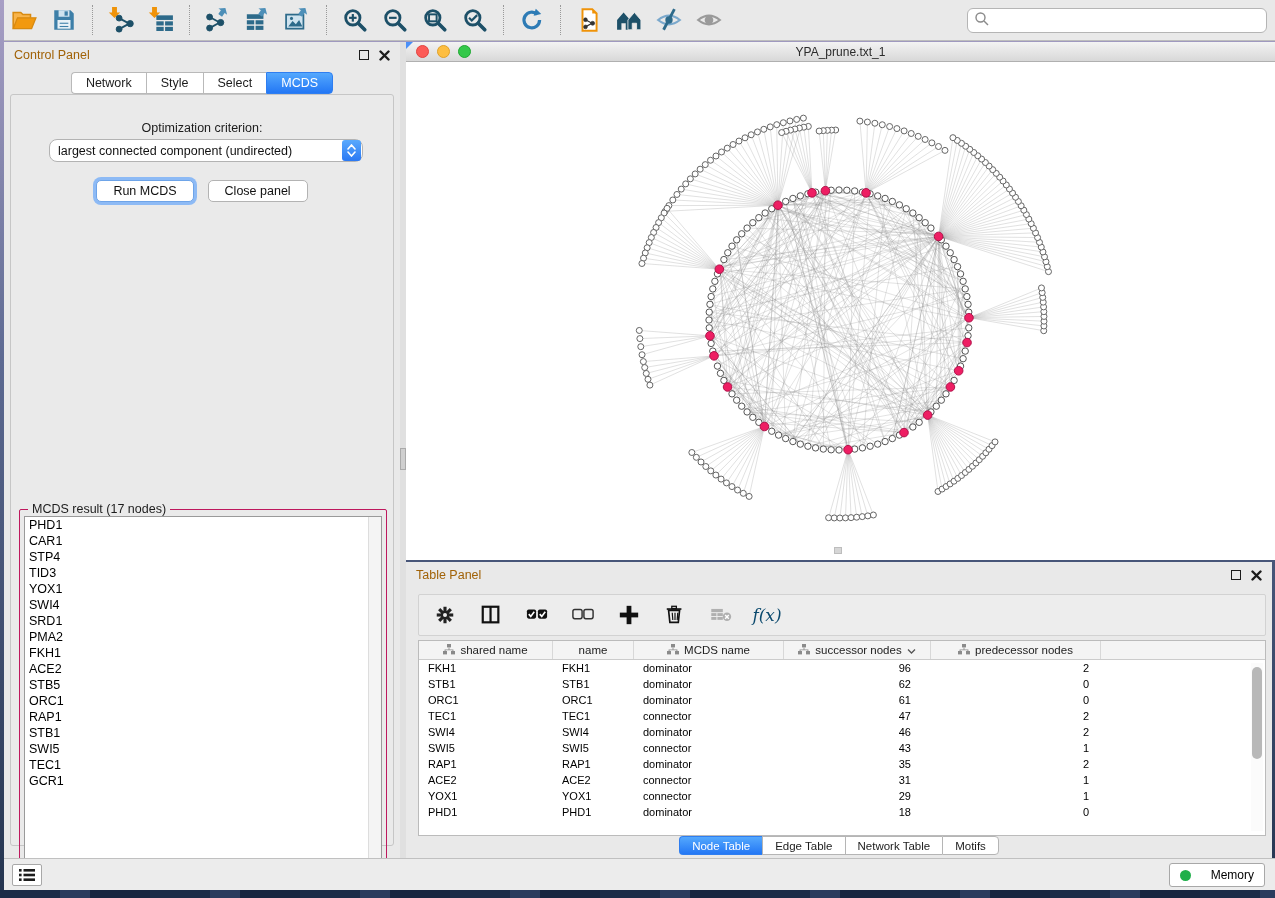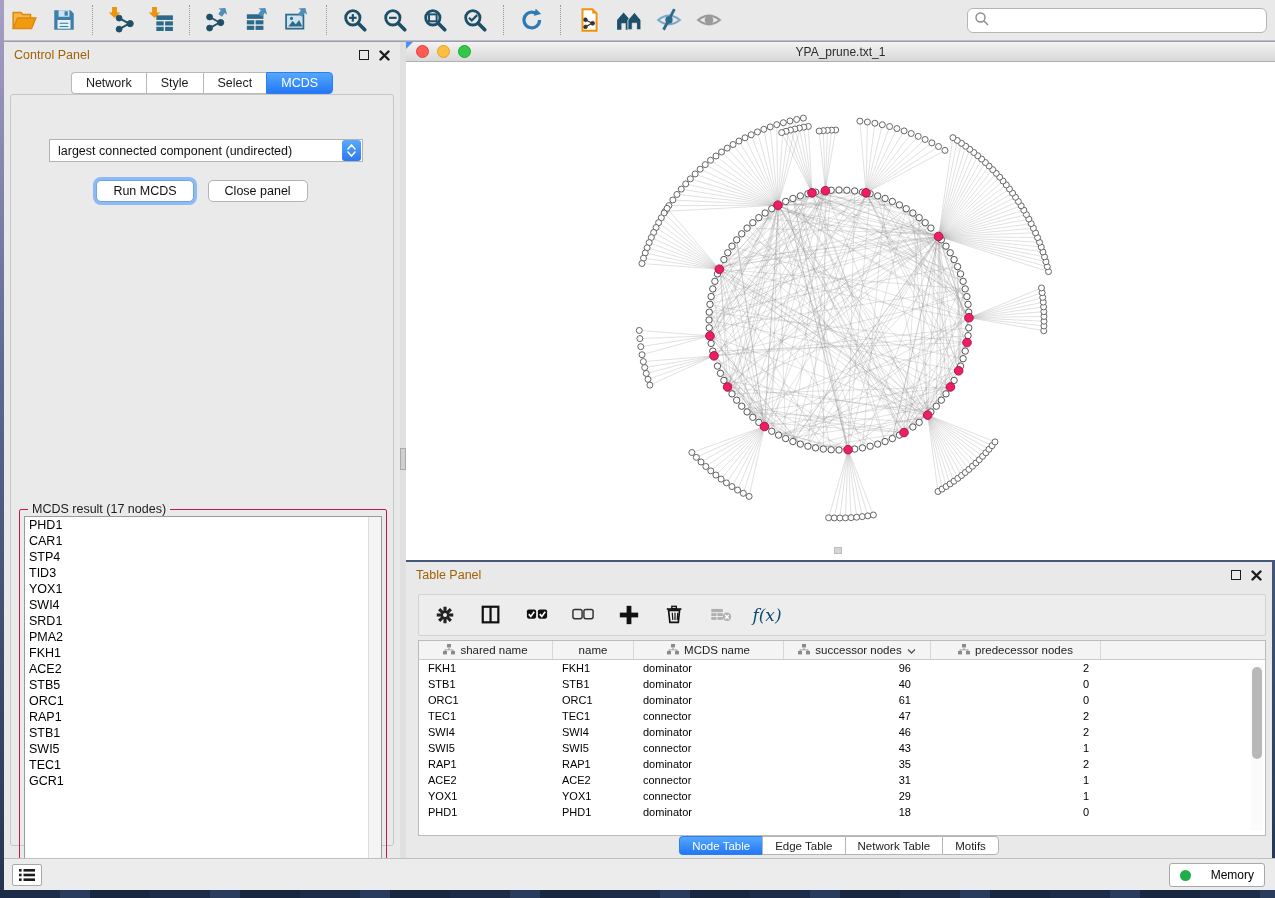--- a/index.html
+++ b/index.html
@@ -33,21 +33,21 @@
     background:#fff; border:1px solid #b9b9b9; border-right:none; color:#1c1c1c; cursor:pointer; }
   .tab:first-child { border-radius:4px 0 0 4px; }
   .tab:last-child { border-right:1px solid #2f7ef0; border-radius:0 4px 4px 0; }
   .tab.active { background:linear-gradient(180deg,#54a8fd,#2377f5); color:#fff;
     border-color:#2f7ef0; }
   .inner-panel { position:absolute; left:6px; top:52px; width:384px; height:752px;
     background:#eaeaea; border:1px solid #c6c6c6; border-radius:3px; }
   .opt-label { position:absolute; left:0; top:26px; width:100%; text-align:center;
     font-size:12.5px; color:#1c1c1c; }
   .combo { position:absolute; left:38px; top:44px; width:314px; height:23px;
-    background:#fff; border:1px solid #b3b3b3; border-radius:0;
+    background:#fff; border:1px solid #b3b3b3; border-radius:8px;
     display:flex; align-items:center; cursor:pointer; }
   .combo-text { flex:1; font-size:12.5px; padding-left:8px; color:#111;
     white-space:nowrap; overflow:hidden; }
   .combo-stepper { width:19px; height:21px; border-radius:3px; margin-right:1px;
     background:linear-gradient(180deg,#59a9fd,#2b79f3);
     display:flex; flex-direction:column; align-items:center; justify-content:center; gap:1px; }
   .combo-stepper svg { display:block; }
   .btn-row { position:absolute; left:0; top:76px; width:100%; display:flex;
     justify-content:center; gap:14px; }
   .pushbtn { height:22px; padding:0 16px; font-size:12.5px; background:#fff;
@@ -296,20 +296,21 @@
           </svg>
       </span>
     </div>
     <div class="tabs-row" id="cp-tabs">
         <div class="tab">Network</div>
         <div class="tab">Style</div>
         <div class="tab">Select</div>
         <div class="tab active">MCDS</div>
       </div>
     <div class="inner-panel">
+      <div class="opt-label">Optimization criterion:</div>
       <div class="combo">
         <span class="combo-text">largest connected component (undirected)</span>
         <span class="combo-stepper">
           <svg width="9" height="6" viewBox="0 0 9 6">
               <path d="M1 5 L4.5 1 L8 5" fill="none" stroke="#fff" stroke-width="1.6" stroke-linecap="round"></path>
             </svg>
           <svg width="9" height="6" viewBox="0 0 9 6">
               <path d="M1 1 L4.5 5 L8 1" fill="none" stroke="#fff" stroke-width="1.6" stroke-linecap="round"></path>
             </svg>
         </span>
@@ -1227,21 +1228,21 @@
             <div class="td" style="width: 134px; padding-left: 9px;">FKH1</div>
             <div class="td" style="width: 81px; padding-left: 9px;">FKH1</div>
             <div class="td" style="width: 150px; padding-left: 9px;">dominator</div>
             <div class="td" style="width: 147px; text-align: right; padding-right: 20px;">96</div>
             <div class="td" style="width: 170px; text-align: right; padding-right: 12px;">2</div>
           </div>
           <div class="tr">
             <div class="td" style="width: 134px; padding-left: 9px;">STB1</div>
             <div class="td" style="width: 81px; padding-left: 9px;">STB1</div>
             <div class="td" style="width: 150px; padding-left: 9px;">dominator</div>
-            <div class="td" style="width: 147px; text-align: right; padding-right: 20px;">40</div>
+            <div class="td" style="width: 147px; text-align: right; padding-right: 20px;">62</div>
             <div class="td" style="width: 170px; text-align: right; padding-right: 12px;">0</div>
           </div>
           <div class="tr">
             <div class="td" style="width: 134px; padding-left: 9px;">ORC1</div>
             <div class="td" style="width: 81px; padding-left: 9px;">ORC1</div>
             <div class="td" style="width: 150px; padding-left: 9px;">dominator</div>
             <div class="td" style="width: 147px; text-align: right; padding-right: 20px;">61</div>
             <div class="td" style="width: 170px; text-align: right; padding-right: 12px;">0</div>
           </div>
           <div class="tr">

